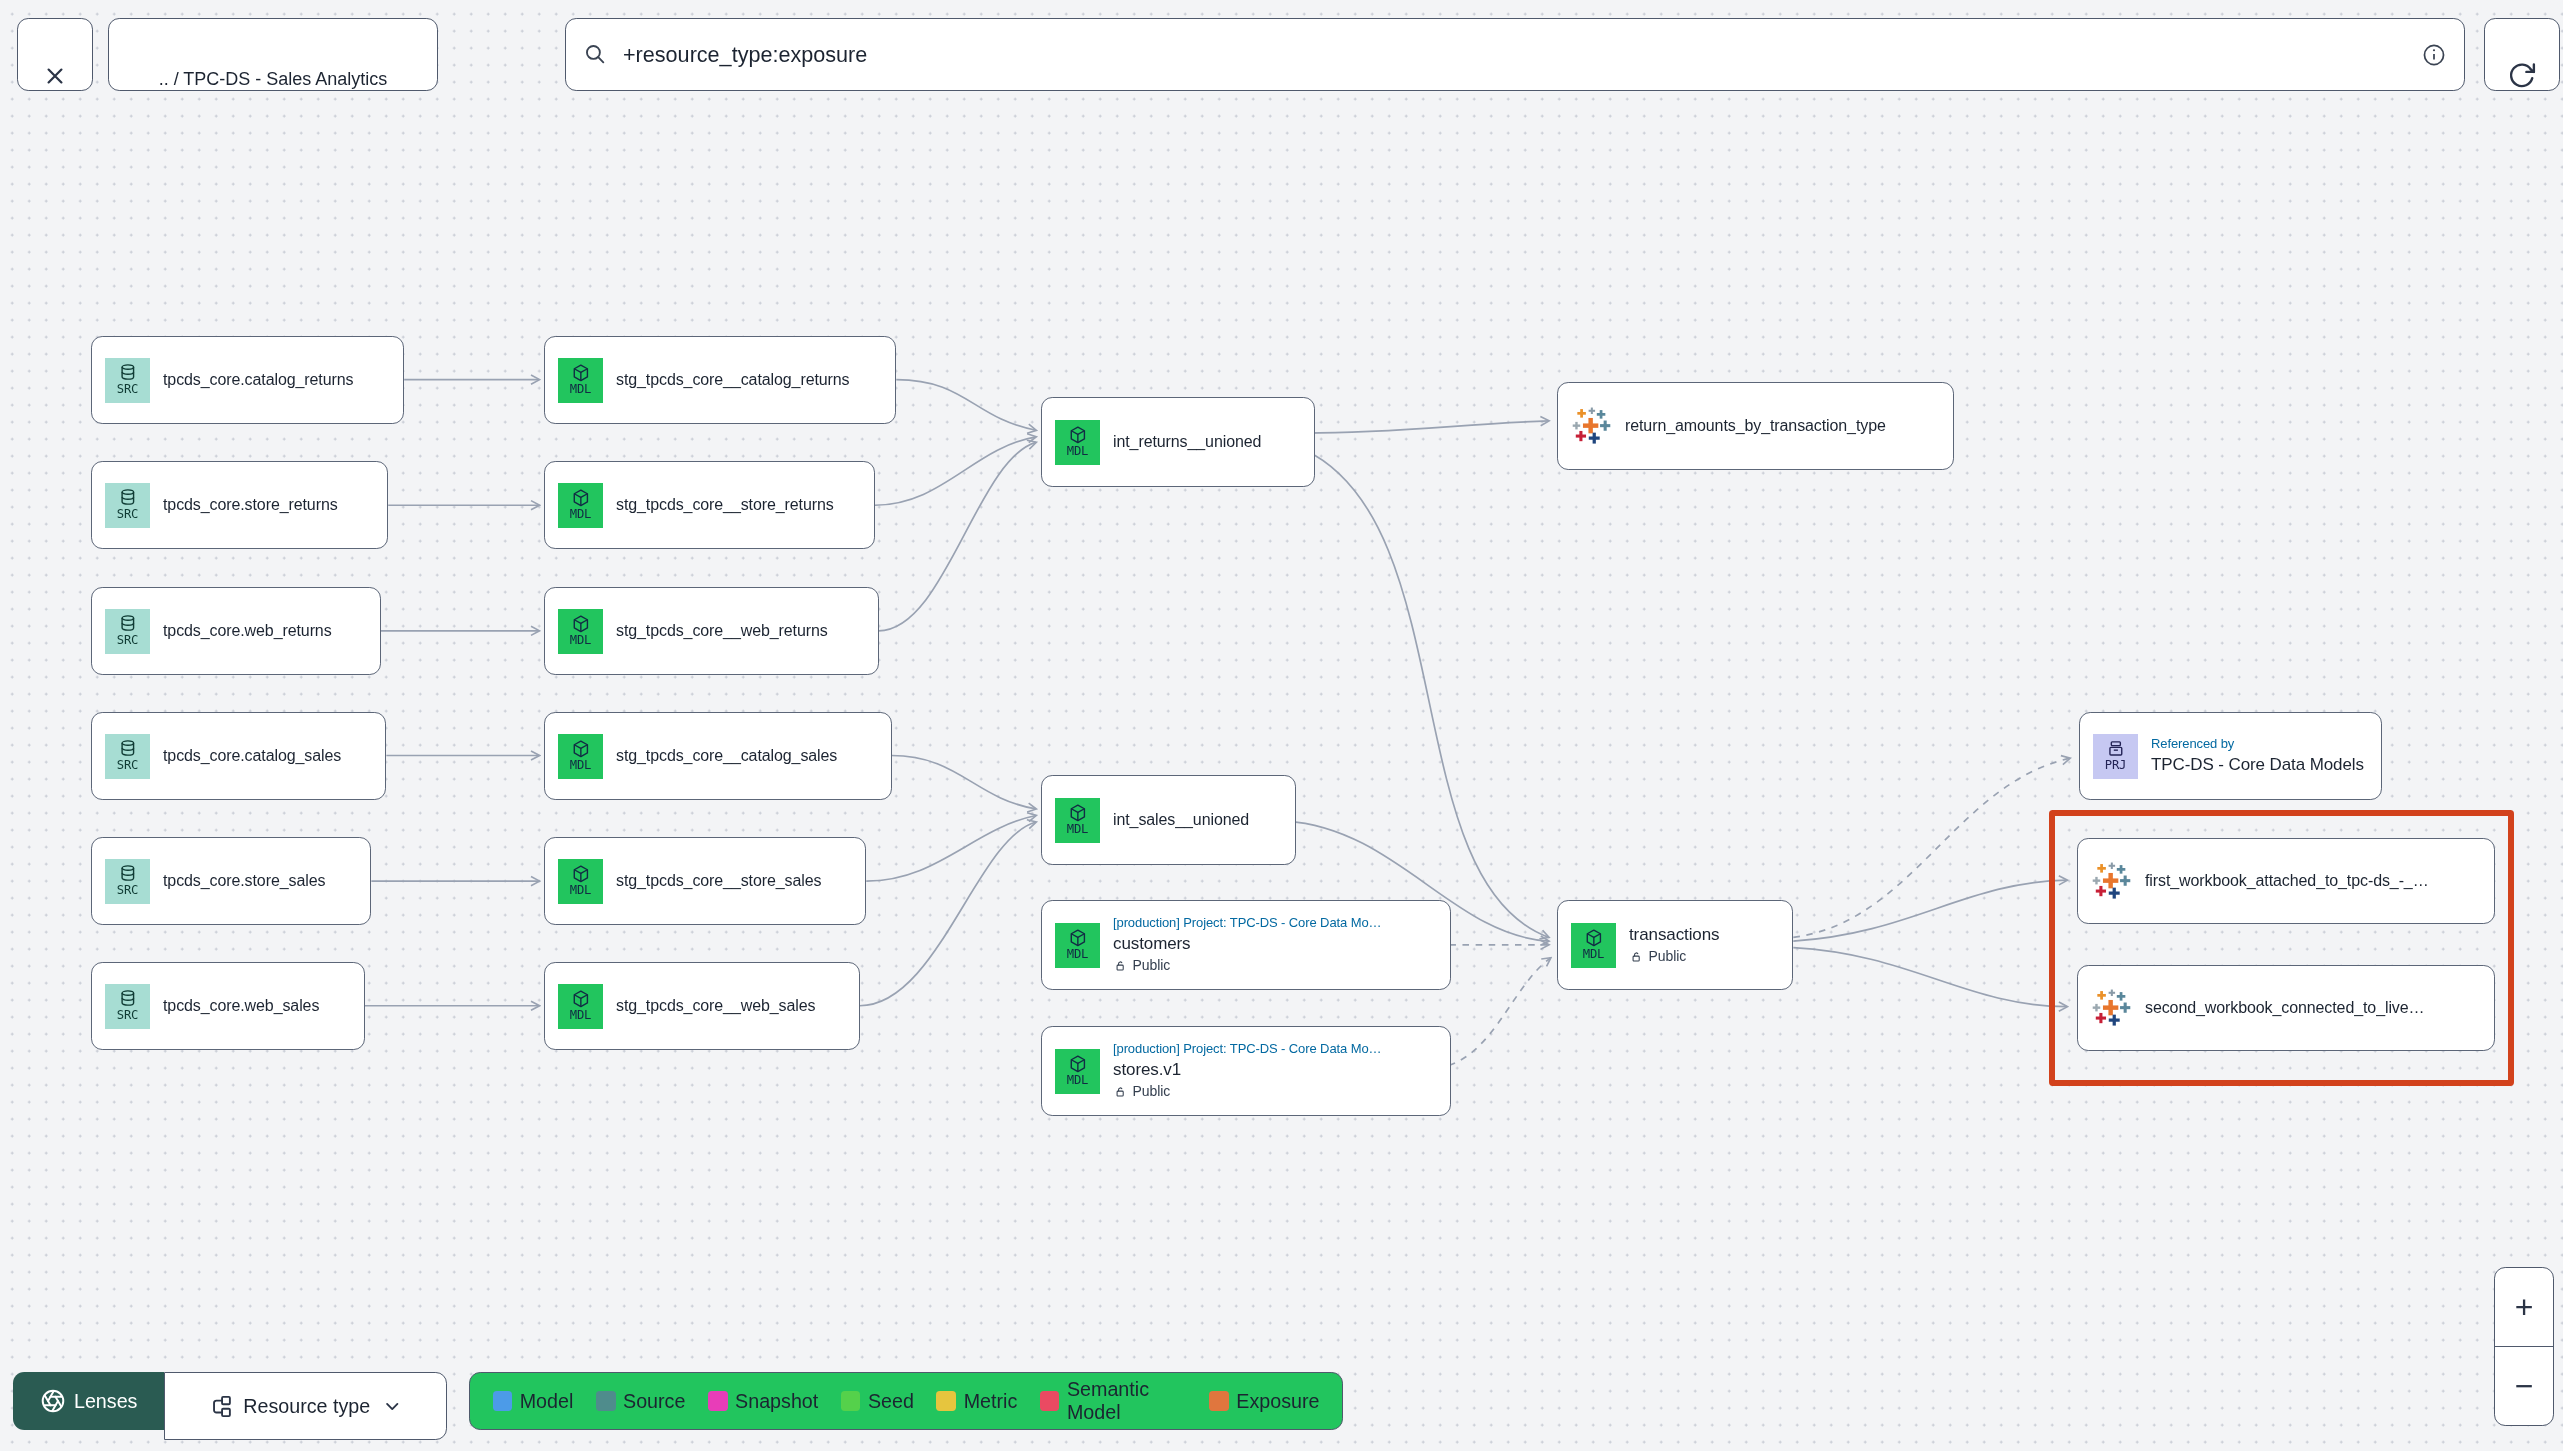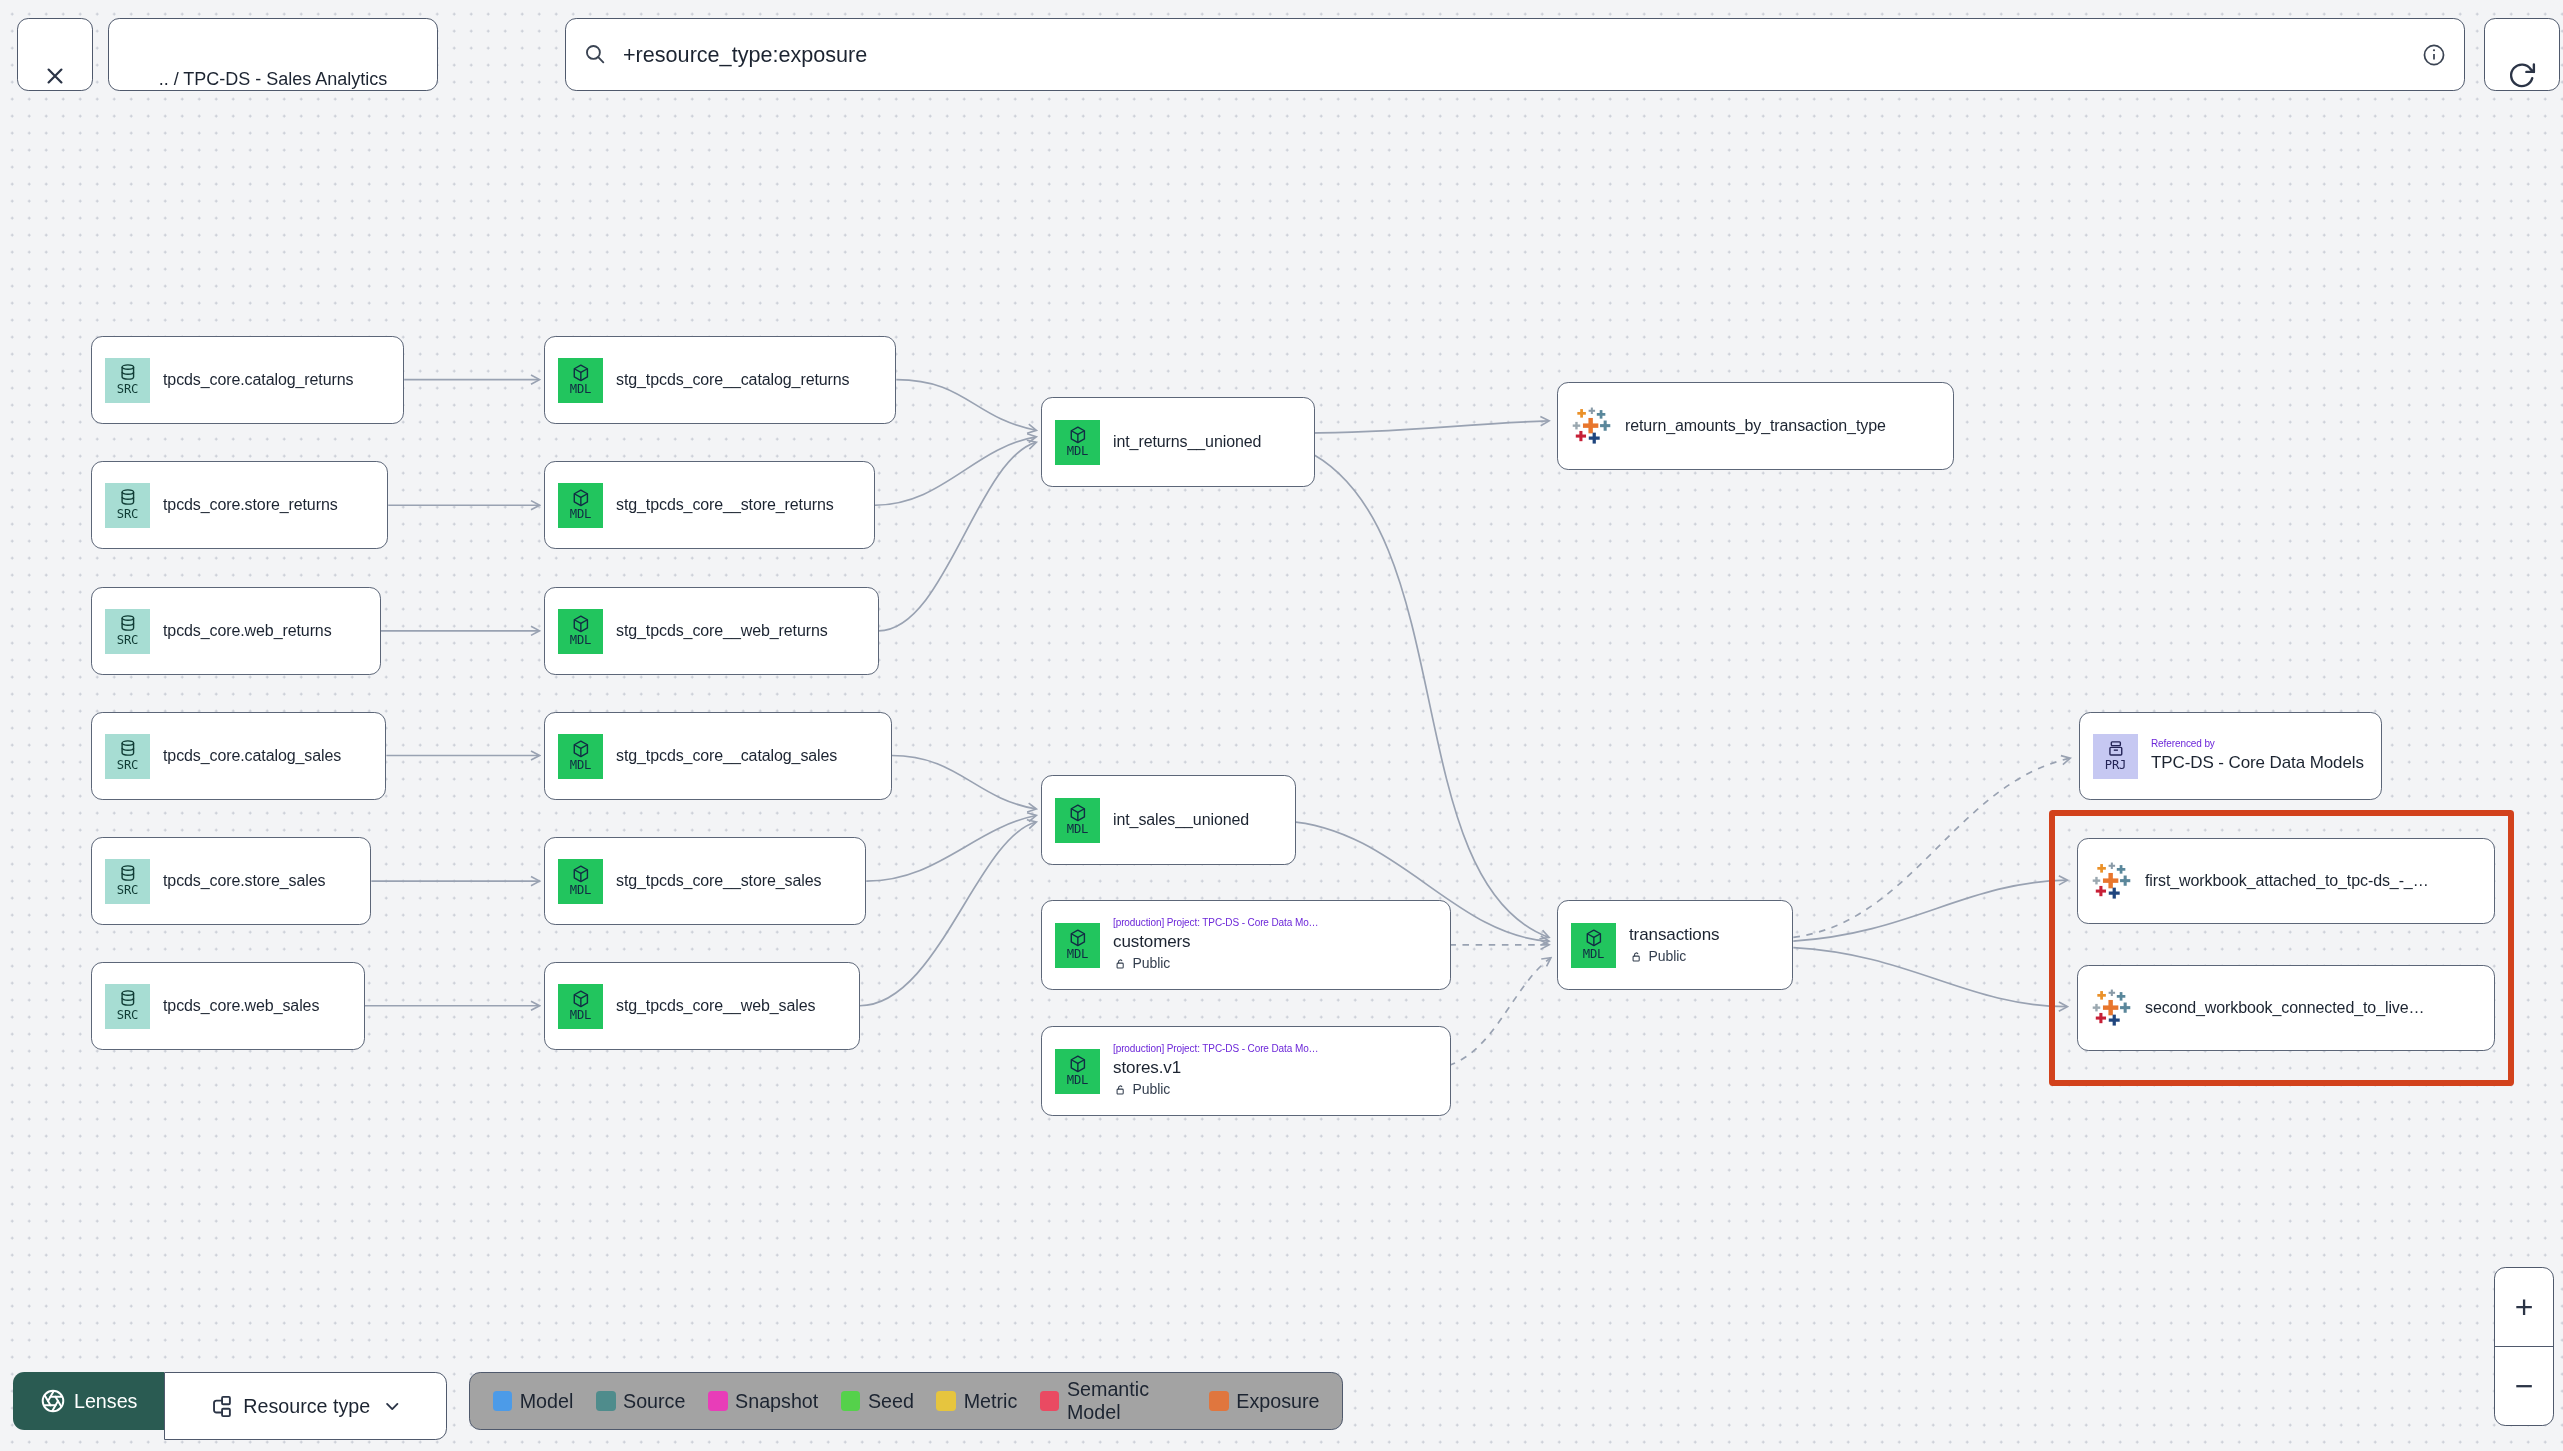--- a/index.html
+++ b/index.html
@@ -41,42 +41,42 @@
     width:45px;height:45px;border-radius:0;flex:0 0 auto;
     display:flex;flex-direction:column;align-items:center;justify-content:center;
     font-family:"DejaVu Sans Mono",monospace;font-size:12.2px;line-height:1.1;
   }
   .badge svg{width:19.7px;height:19.7px;}
   .badge.src{background:#a7ddd3;color:#0f3b34;}
   .badge.mdl{background:#22c55e;color:#122c44;}
   .badge.prj{background:#c6c8f2;color:#232355;}
   .tbl{width:41px;height:41px;flex:0 0 auto;}
   .lines{display:flex;flex-direction:column;line-height:1.4;overflow:hidden;}
-  .ctx{font-size:10px;color:#6d28d9;overflow:hidden;}
+  .ctx{font-size:13px;color:#0369a1;overflow:hidden;}
   .nname{font-size:17px;}
   .access{font-size:14px;color:#333e4e;display:flex;align-items:center;gap:5.6px;}
   .access svg{width:14px;height:14px;}
   .clip{overflow:hidden;max-width:315px;}
   .hibox{
     position:absolute;left:2049px;top:810px;width:465px;height:276px;z-index:1;
     border:6.6px solid #d2421c;border-radius:3.7px;box-sizing:border-box;pointer-events:none;
   }
   
   .lenses{
     position:absolute;left:13px;top:1372px;width:151px;height:58px;background:#2a5b52;
     border-radius:11.2px 0 0 11.2px;display:flex;align-items:center;justify-content:center;gap:8.4px;
     color:#fff;font-size:19.7px;cursor:pointer;box-sizing:border-box;z-index:3;
   }
   .restype{
     position:absolute;left:164px;top:1372px;width:283px;height:68px;background:#fff;
     border:1.9px solid #4f596c;border-radius:0 11.2px 11.2px 0;display:flex;align-items:center;
     justify-content:center;gap:10.3px;font-size:19.7px;cursor:pointer;box-sizing:border-box;z-index:3;
   }
   .legend{
-    position:absolute;left:469px;top:1372px;width:874px;height:58px;background:#a3a3a3;
+    position:absolute;left:469px;top:1372px;width:874px;height:58px;background:#22c55e;
     border:1.9px solid #4f596c;border-radius:11.2px;display:flex;align-items:center;gap:22.5px;
     padding:0 22.5px;box-sizing:border-box;font-size:19.7px;z-index:3;
   }
   .litem{display:flex;align-items:center;gap:7.5px;}
   .sw{width:19.7px;height:19.7px;border-radius:3.7px;flex:0 0 auto;}
   .zoomctl{
     position:absolute;left:2494px;top:1267px;width:60px;height:159px;background:#fff;
     border:1.9px solid #4f596c;border-radius:11.2px;box-sizing:border-box;z-index:3;
     display:flex;flex-direction:column;
   }

